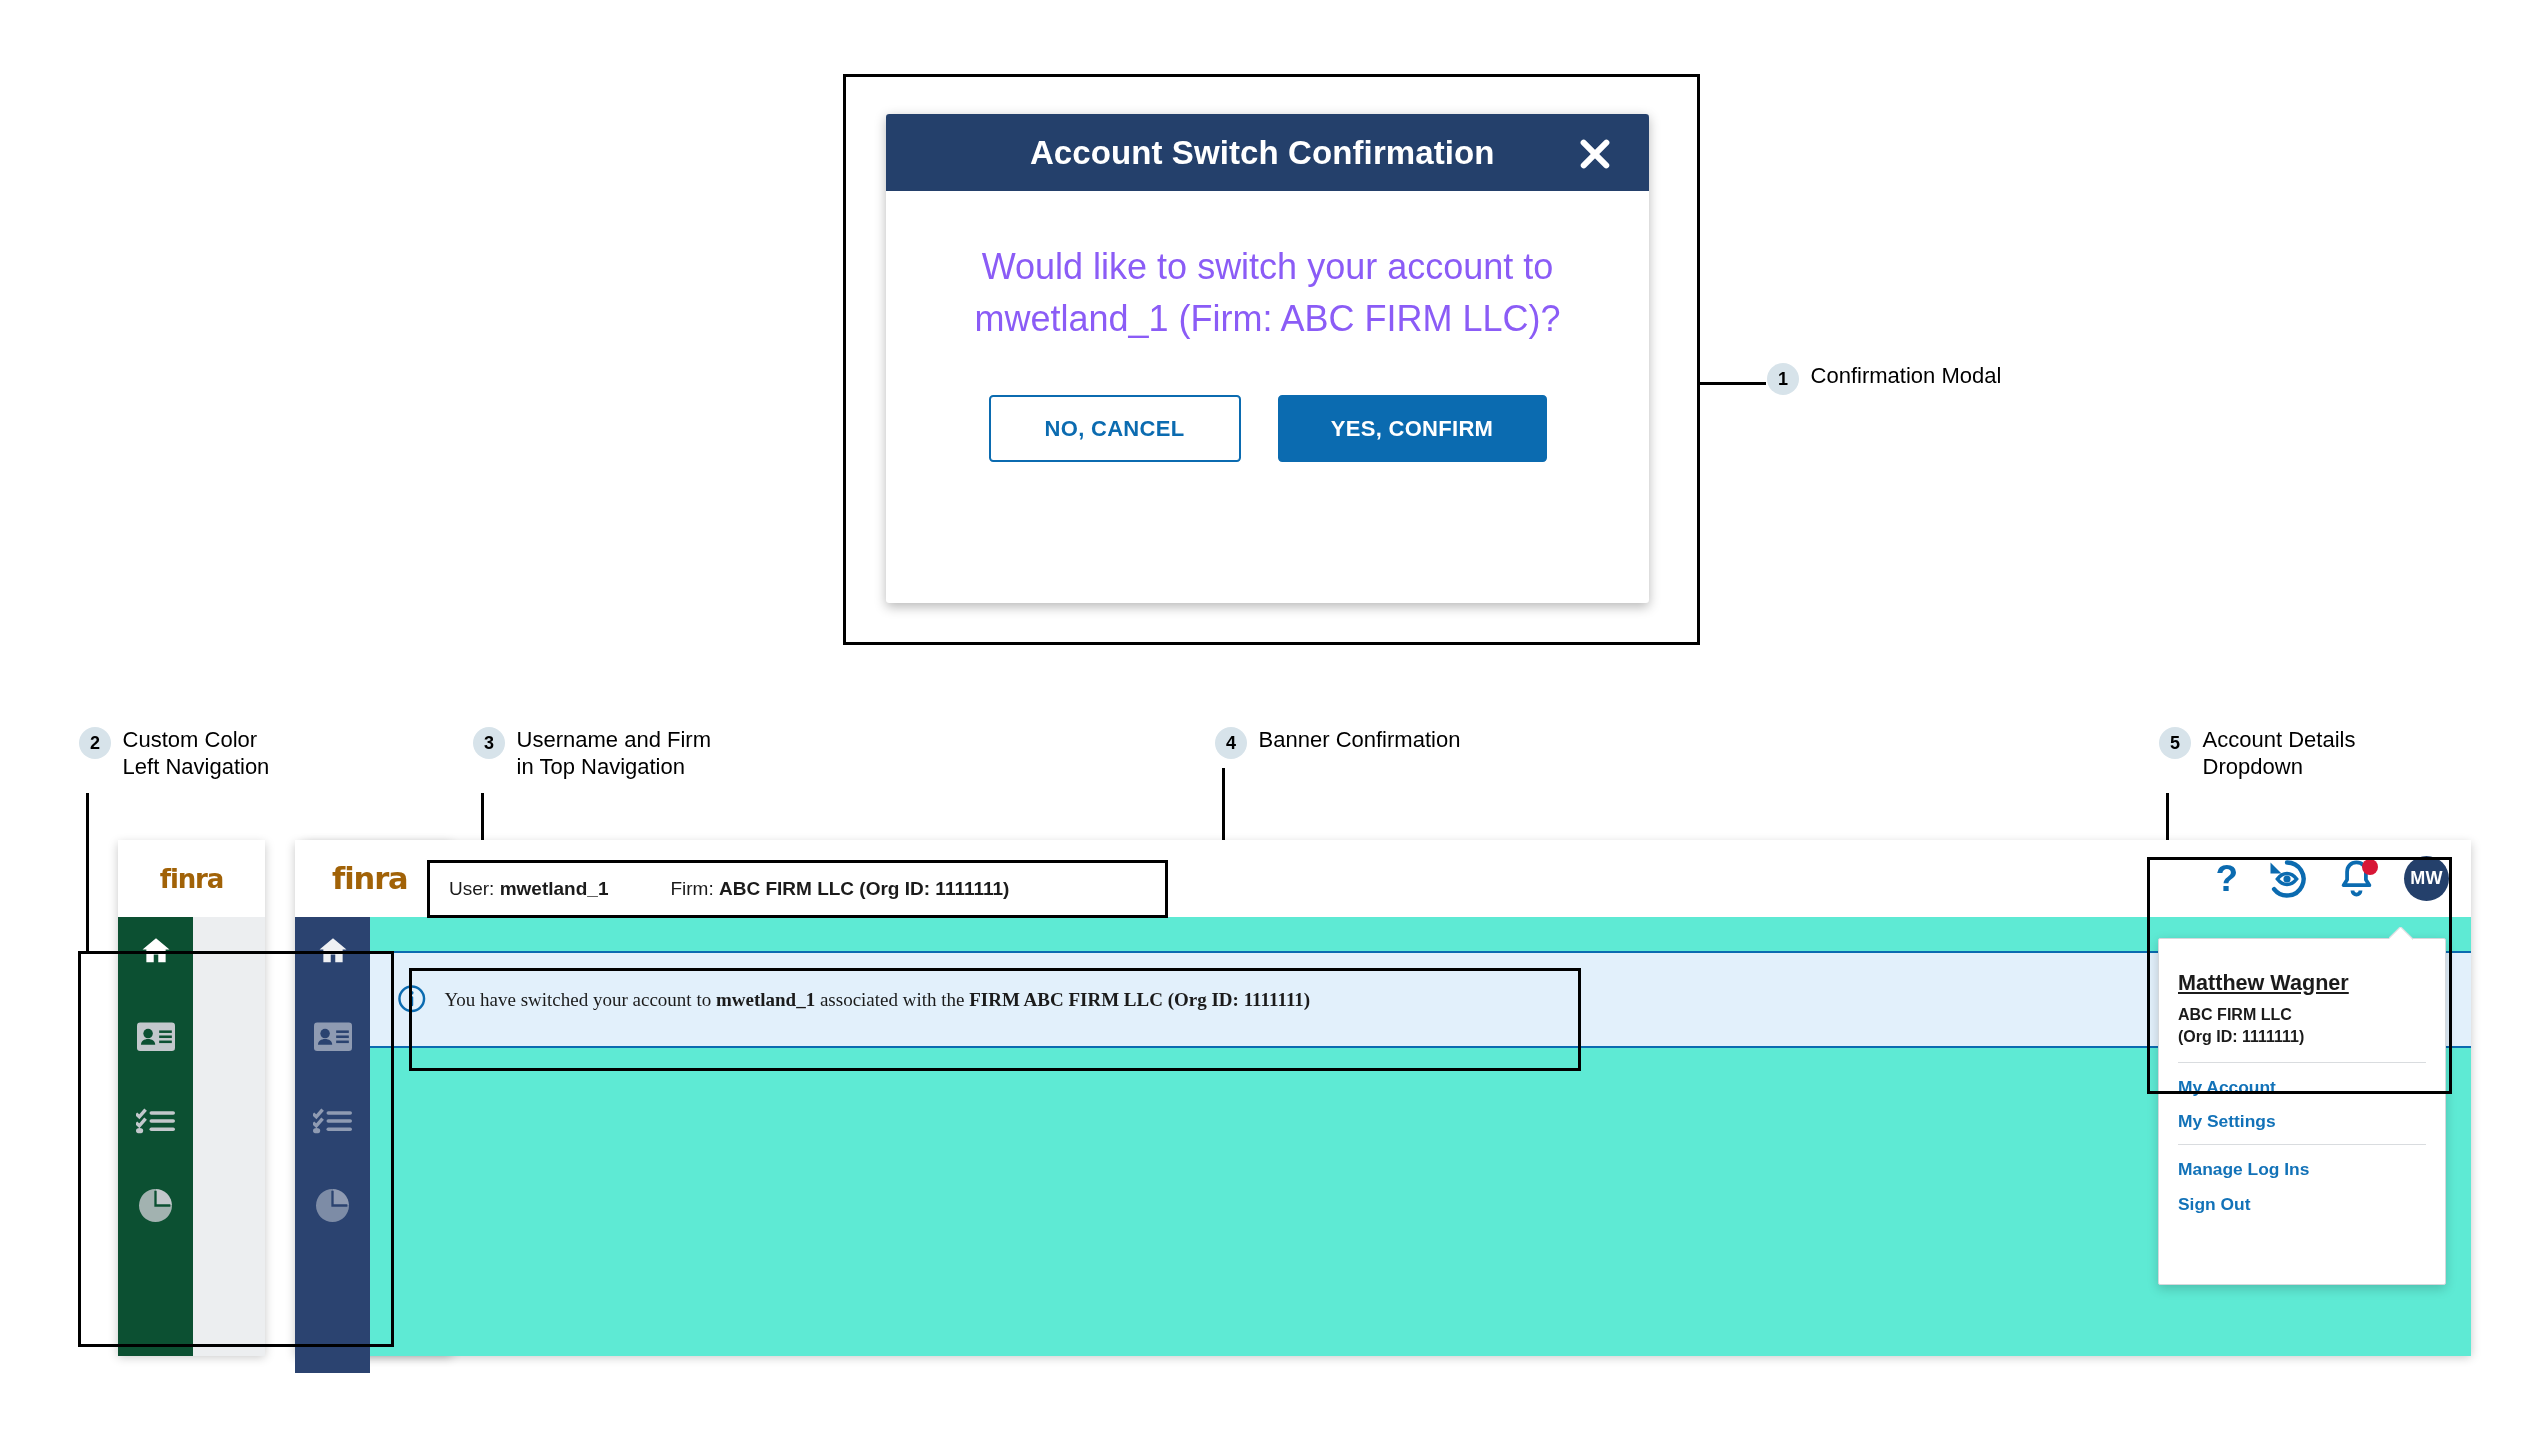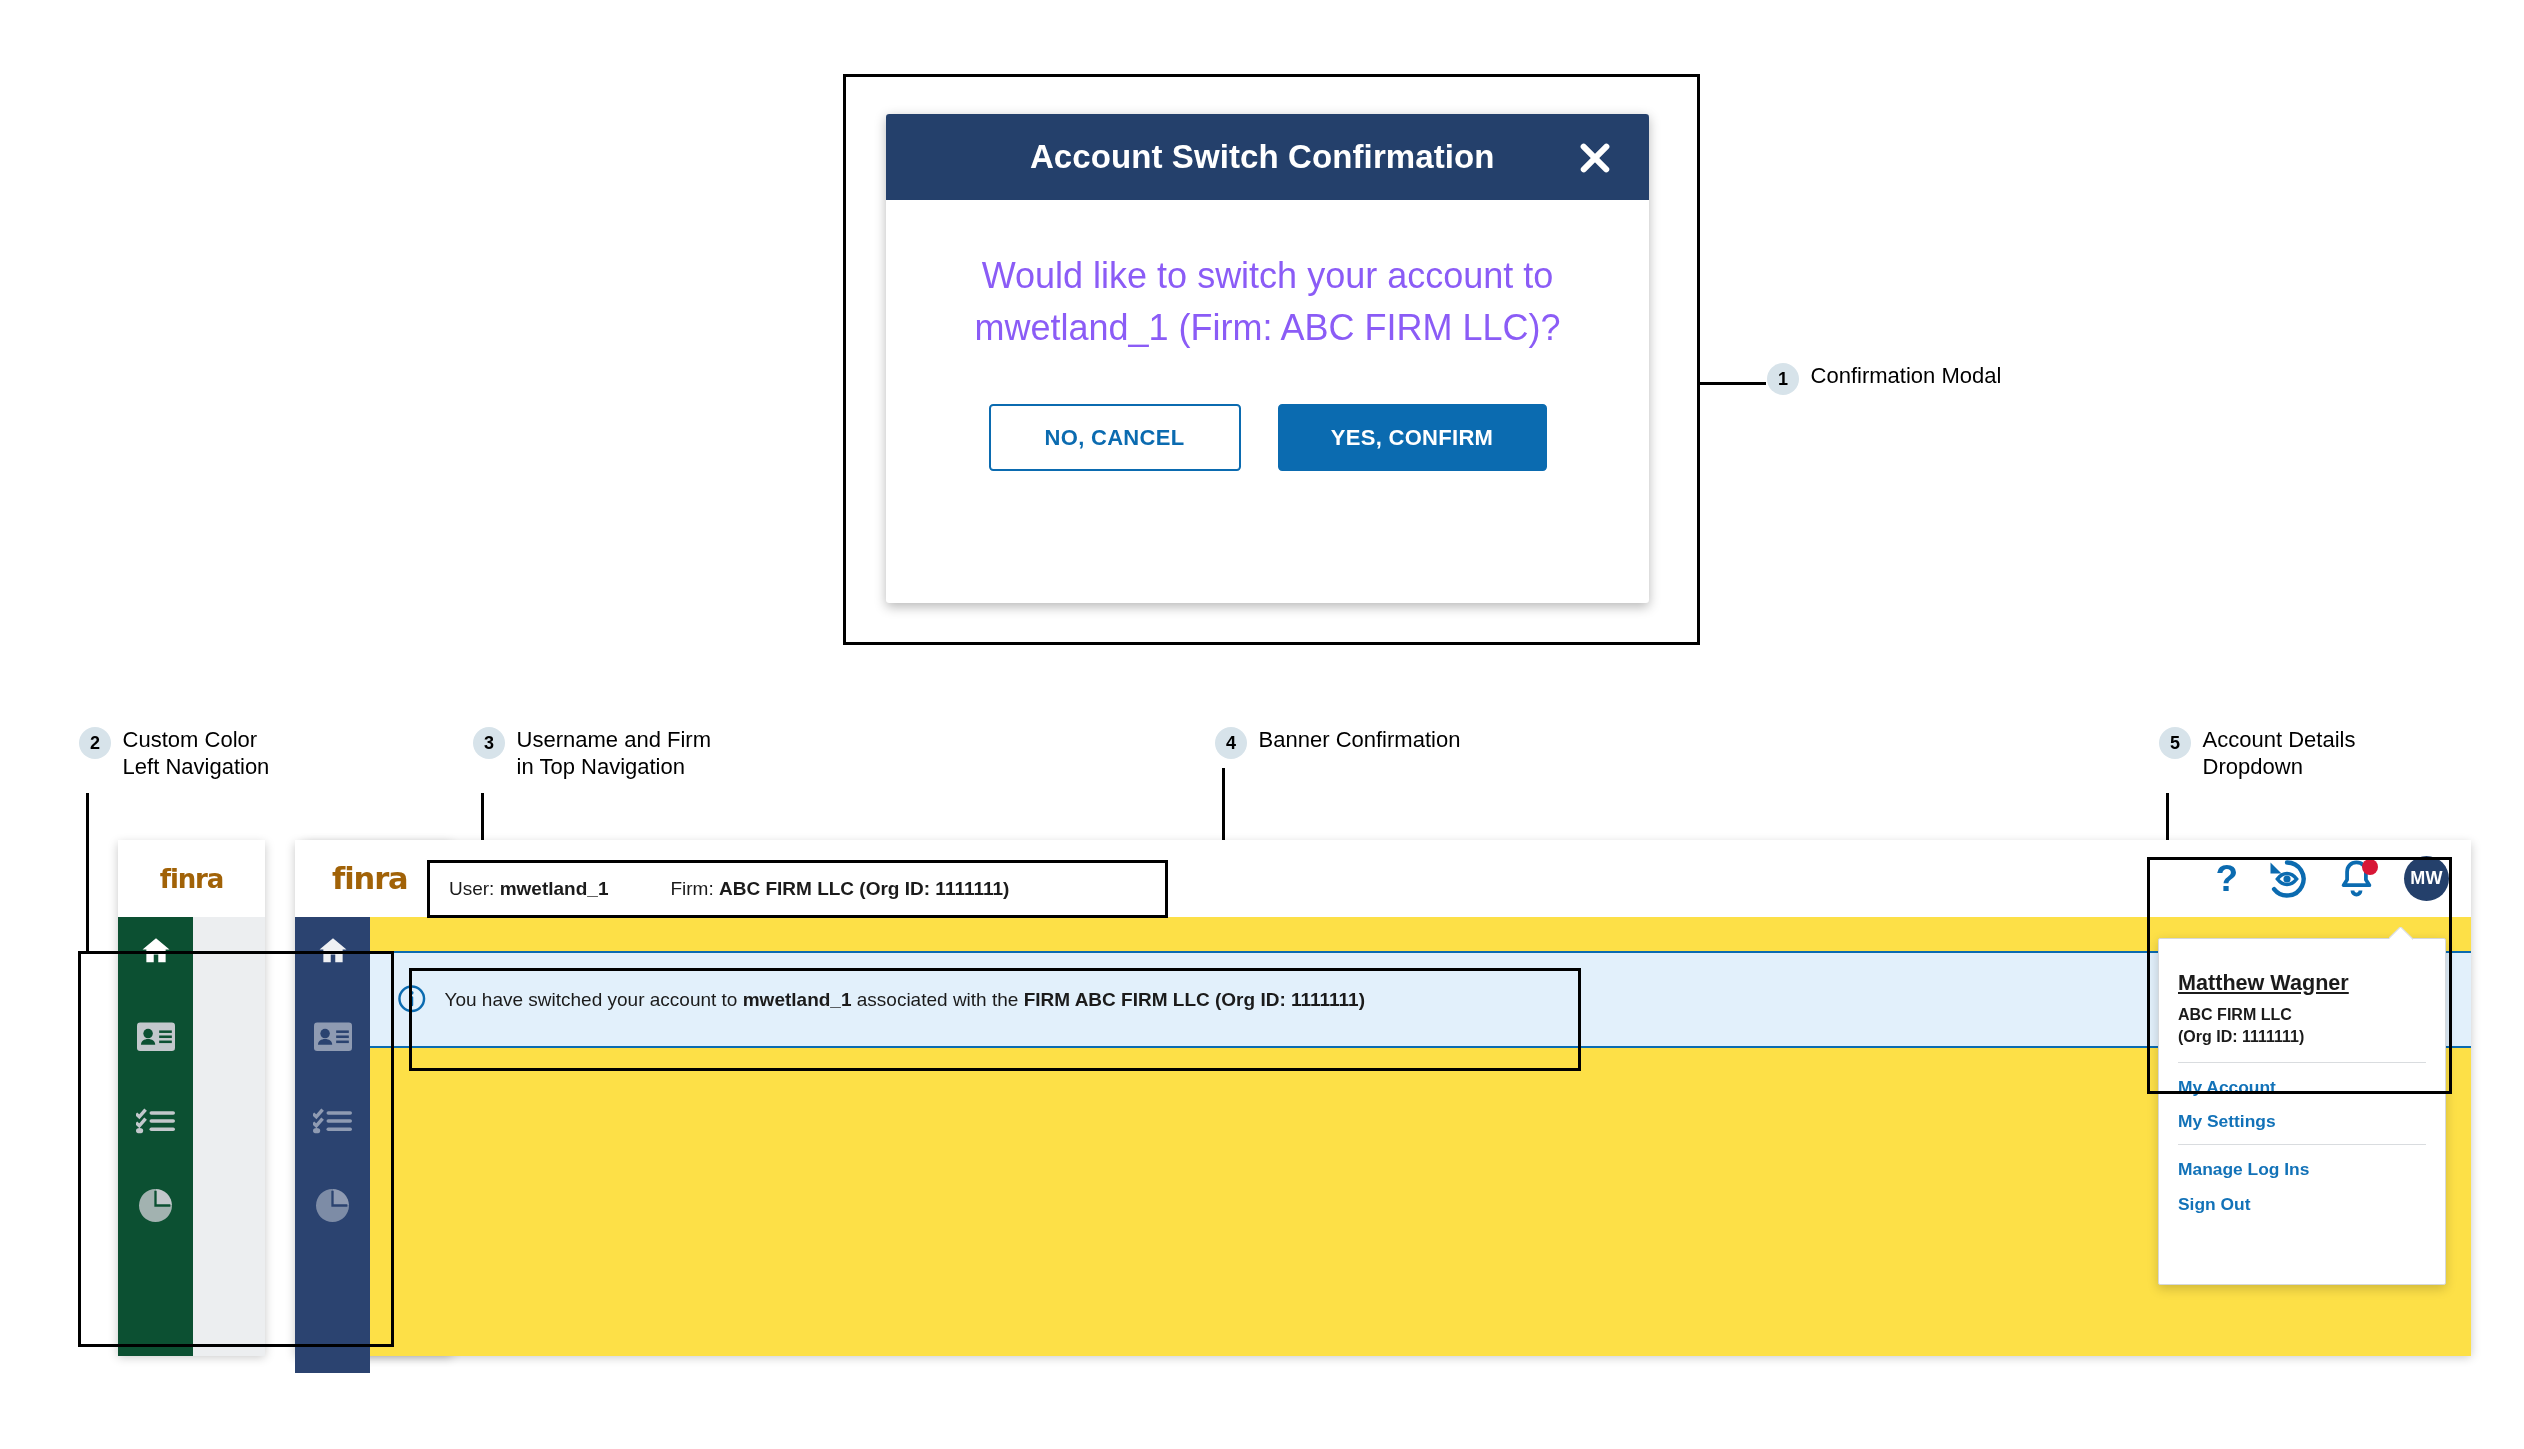--- a/index.html
+++ b/index.html
@@ -27,21 +27,21 @@
     left:843px;top:74px;width:857px;height:571px;
     border:3.2px solid #000;background:#ffffff;box-sizing:border-box;
   }
   #modal{
     left:886px;top:114px;width:763px;height:489px;
     background:#ffffff;border-radius:3.2px;
     box-shadow:0 3.2px 11.6px rgba(0,0,0,.28);
     overflow:hidden;
   }
   #modal-header{
-    height:86px;background:#24406b;
+    height:77px;background:#24406b;
     display:flex;align-items:center;justify-content:space-between;
     padding:0 29.5px 0 32px;box-sizing:border-box;
   }
   #modal-title{
     color:#fff;font-size:33px;font-weight:bold;letter-spacing:0.1px;
     flex:1;text-align:center;padding-left:37px;
   }
   #modal-close{
     width:50px;height:50px;position:relative;cursor:pointer;flex:0 0 auto;
   }
@@ -89,21 +89,21 @@
     position:absolute;right:22px;top:0;height:77px;display:flex;align-items:center;gap:27px;
   }
   .icon-btn{cursor:pointer;display:flex;align-items:center;justify-content:center;}
   #help-icon{font-size:37px;font-weight:bold;color:#0b6bb0;line-height:1;}
   #avatar{
     width:45px;height:45px;border-radius:50%;background:#24406b;color:#fff;
     display:flex;align-items:center;justify-content:center;
     font-size:18px;font-weight:bold;letter-spacing:0.3px;
   }
   #app-content{
-    position:absolute;left:0;top:77px;width:100%;height:439px;background:#fde047;
+    position:absolute;left:0;top:77px;width:100%;height:439px;background:#5eead4;font-family:Liberation Serif, serif;
   }
   #app-sidebar{
     position:absolute;left:0;top:0;width:75px;height:100%;background:#2b4370;
     display:flex;flex-direction:column;align-items:center;padding-top:17px;gap:52px;
   }
   #app-sidebar .nav-ico{opacity:.92;}
 
   
   #banner{
     position:absolute;left:75px;top:34px;right:0;height:97px;

